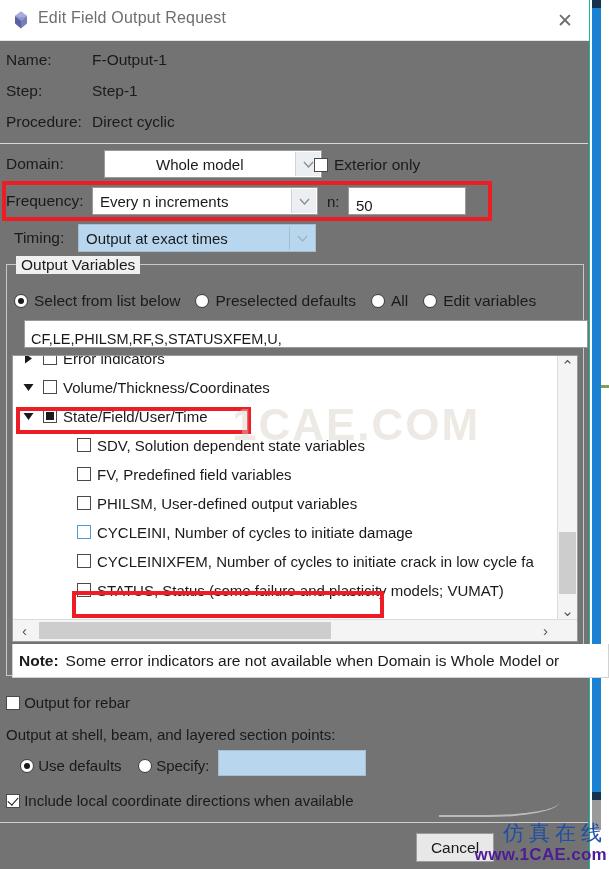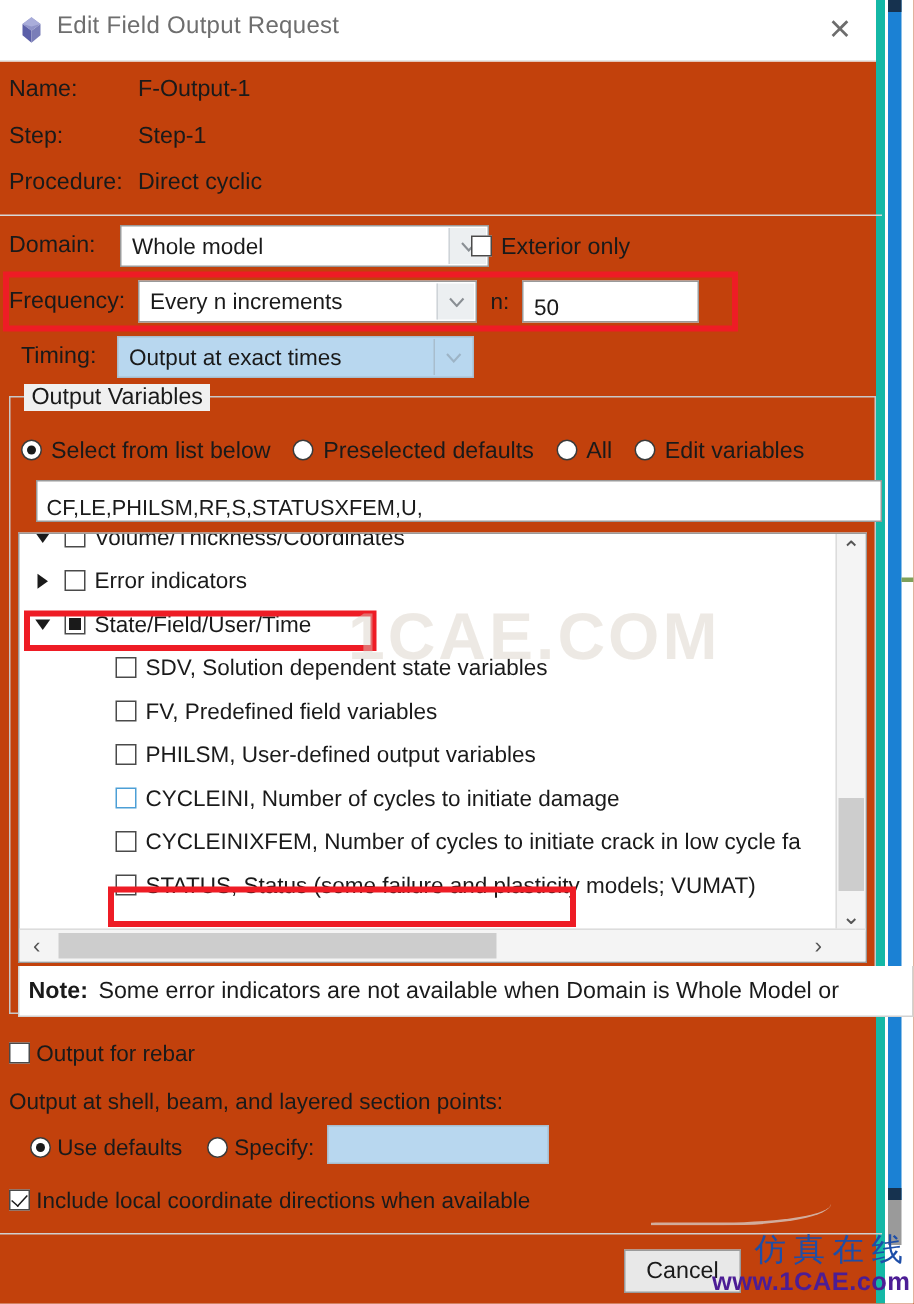--- a/index.html
+++ b/index.html
@@ -15,22 +15,22 @@
   
   #bg-strip{position:absolute;top:0;right:0;width:19px;height:869px;background:#ffffff;}
   #bg-strip .blue-band{position:absolute;top:0;left:2px;width:9px;height:800px;background:#1b81d4;}
   #bg-strip .blue-band-dark{position:absolute;top:0;left:2px;width:9px;height:8px;background:#16324f;}
   #bg-strip .blue-band-dark2{position:absolute;top:792px;left:2px;width:9px;height:8px;background:#16324f;}
   #bg-strip .grey-low{position:absolute;top:800px;left:2px;width:9px;height:30px;background:#9a9a9a;}
   #bg-strip .green-tick{position:absolute;top:385px;left:11px;width:8px;height:3px;background:#7fa05a;}
 
   #dialog{
     position:absolute;top:0;left:0;width:590px;height:869px;
-    background:#c2410c;
-    border-right:6px solid #14b8a6;
+    background:#737373;
+    border-right:1px solid #14b8a6;
     box-sizing:border-box;
   }
 
   
   #titlebar{
     position:relative;height:40px;background:#ffffff;
     border-bottom:1px solid #e6e6e6;
   }
   #app-icon{
     position:absolute;left:11px;top:10px;width:20px;height:20px;
@@ -239,21 +239,21 @@
   <div class="hdr-row" id="row-step">
     <span class="hdr-label" id="lbl-step">Step:</span><span class="hdr-value">Step-1</span>
   </div>
   <div class="hdr-row" id="row-proc">
     <span class="hdr-label" id="lbl-proc">Procedure:</span><span class="hdr-value">Direct cyclic</span>
   </div>
 
   <div class="sep-line" style="top:143px;"></div>
 
   <div class="field-label" style="left:6px;top:155px;">Domain:</div>
-  <div class="combo" id="domain-combo" style="left:80px;top:150px;width:246px;">
+  <div class="combo" id="domain-combo" style="left:104px;top:150px;width:218px;padding-left:44px;">
     <span class="ctext">Whole model</span>
     <span class="arrow">
       <svg width="11" height="7" viewBox="0 0 11 7">
           <path d="M1 1 L5.5 6 L10 1" fill="none" stroke="#8a8f94" stroke-width="1.4"></path>
         </svg>
     </span>
   </div>
   <div class="inline-opt" style="left:314px;top:156px;">
     <span class="cb"></span><span>Exterior only</span>
   </div>
@@ -291,36 +291,36 @@
 
   <div id="vars-box">
     <span>CF,LE,PHILSM,RF,S,STATUSXFEM,U,</span>
   </div>
 
   <div id="treewrap">
     <div id="treelist" style="margin-top:-12px;">
 
       <div class="trow lvl0">
         <span class="twist">
+            <svg width="9" height="11" viewBox="0 0 9 11">
+              <polygon points="1,0.5 8,5.5 1,10.5" fill="#1a1a1a"></polygon>
+            </svg>
+          </span>
+        <span class="cb"></span>
+        <span class="tlabel">Error indicators</span>
+      </div>
+
+      <div class="trow lvl0">
+        <span class="twist">
             <svg width="11" height="9" viewBox="0 0 11 9">
               <polygon points="0.5,1 10.5,1 5.5,8" fill="#1a1a1a"></polygon>
             </svg>
           </span>
         <span class="cb"></span>
         <span class="tlabel">Volume/Thickness/Coordinates</span>
-      </div>
-
-      <div class="trow lvl0">
-        <span class="twist">
-            <svg width="9" height="11" viewBox="0 0 9 11">
-              <polygon points="1,0.5 8,5.5 1,10.5" fill="#1a1a1a"></polygon>
-            </svg>
-          </span>
-        <span class="cb"></span>
-        <span class="tlabel">Error indicators</span>
       </div>
 
       <div class="trow lvl0">
         <span class="twist">
             <svg width="11" height="9" viewBox="0 0 11 9">
               <polygon points="0.5,1 10.5,1 5.5,8" fill="#1a1a1a"></polygon>
             </svg>
           </span>
         <span class="cb partial"></span>
         <span class="tlabel">State/Field/User/Time</span>

